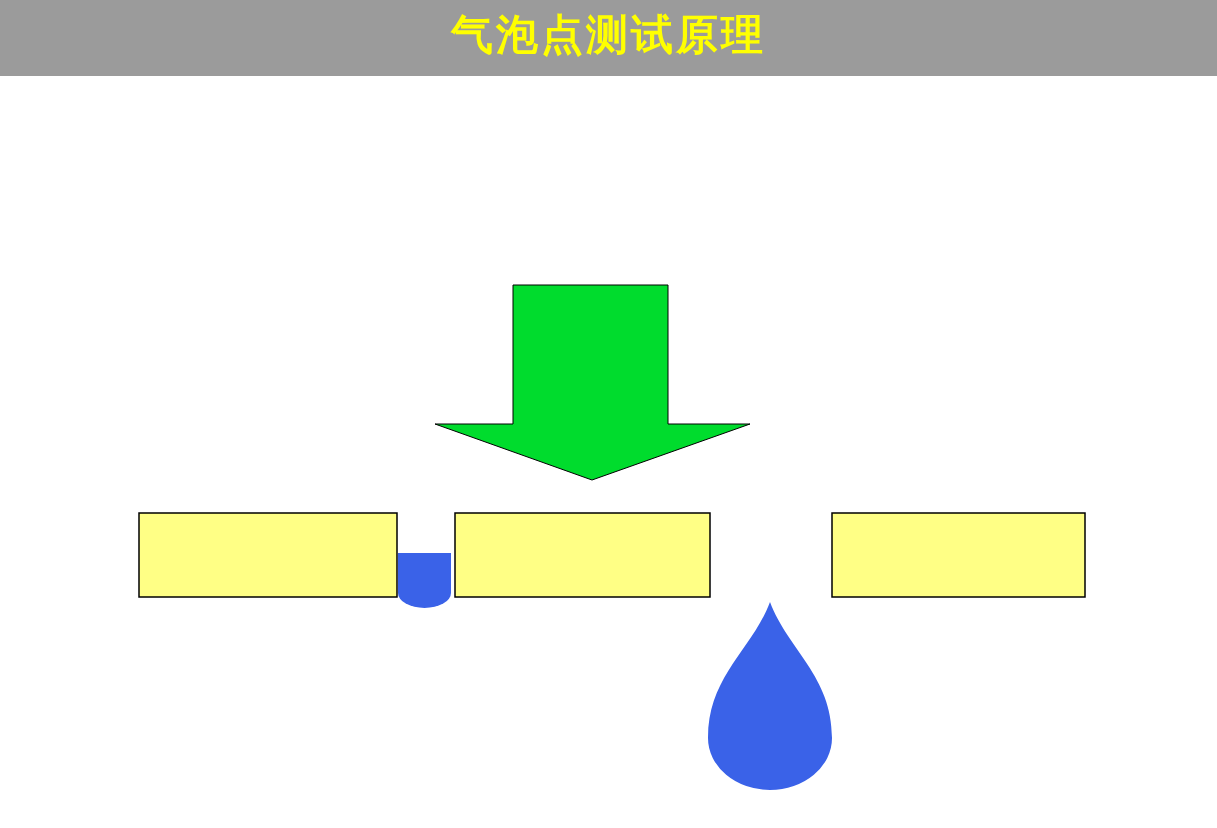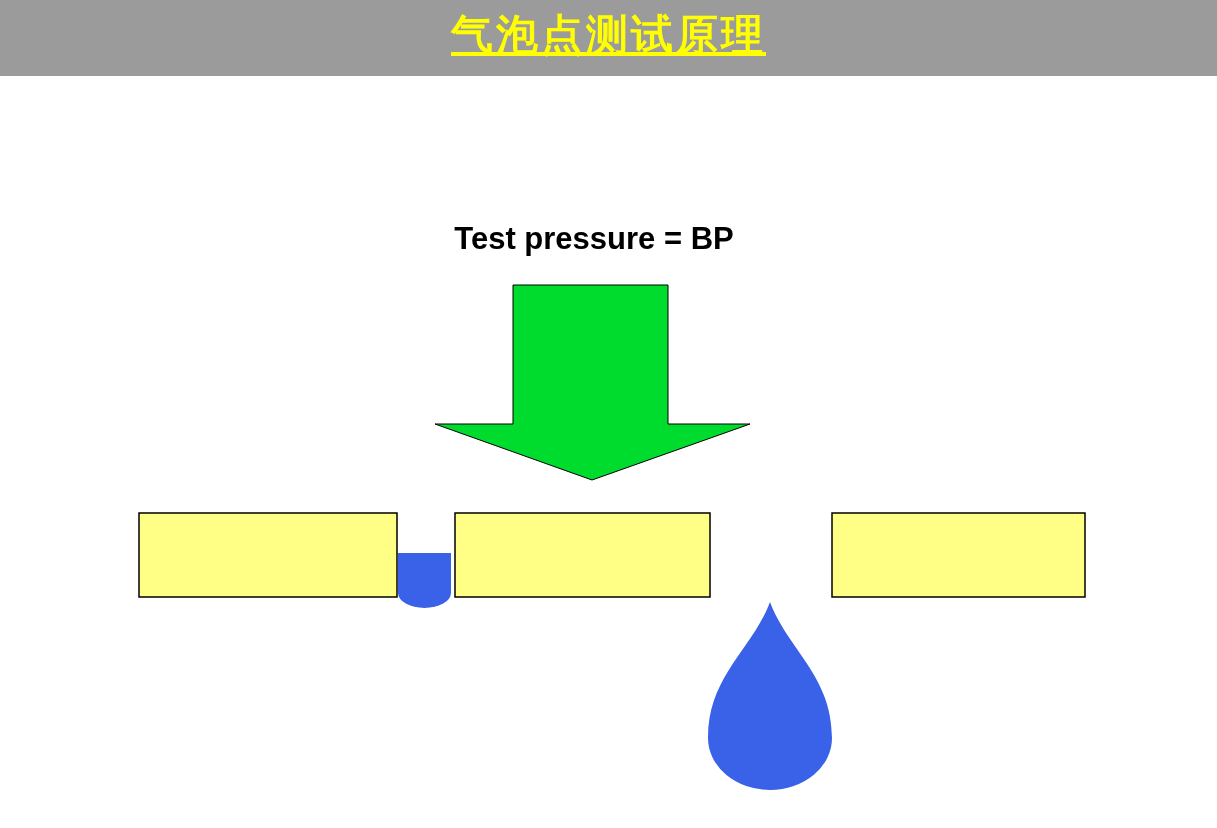--- a/index.html
+++ b/index.html
@@ -26,21 +26,20 @@
     align-items: center;
     justify-content: center;
   }
   .titlebar h1 {
     margin: 0;
     padding-bottom: 6px;
     font-size: 42px;
     font-weight: bold;
     letter-spacing: 3px;
     color: var(--title-text, #ffff00);
-    text-decoration: underline;
   }
   .pressure-label {
     position: absolute;
     left: 0;
     top: 221px;
     width: 1188px;
     text-align: center;
     font-size: 31px;
     font-weight: 600;
     color: #000000;
@@ -69,21 +68,20 @@
 </style>
 </head>
 <body>
 
 <div class="slide">
 
   <header class="titlebar">
     <h1>气泡点测试原理</h1>
   </header>
 
-  <div class="pressure-label">Test pressure = BP</div>
 
   <svg class="diagram" width="1217" height="828" viewBox="0 0 1217 828">
 
     <polygon class="arrow" points="513,285 668,285 668,424 750,424 592,480 435,424 513,424"></polygon>
 
     <rect class="membrane" x="139" y="513" width="258" height="84"></rect>
     <rect class="membrane" x="455" y="513" width="255" height="84"></rect>
     <rect class="membrane" x="832" y="513" width="253" height="84"></rect>
 
     <path class="liquid" d="M 398 553 L 451 553 L 451 593 A 26.5 15 0 0 1 398 593 Z"></path>

